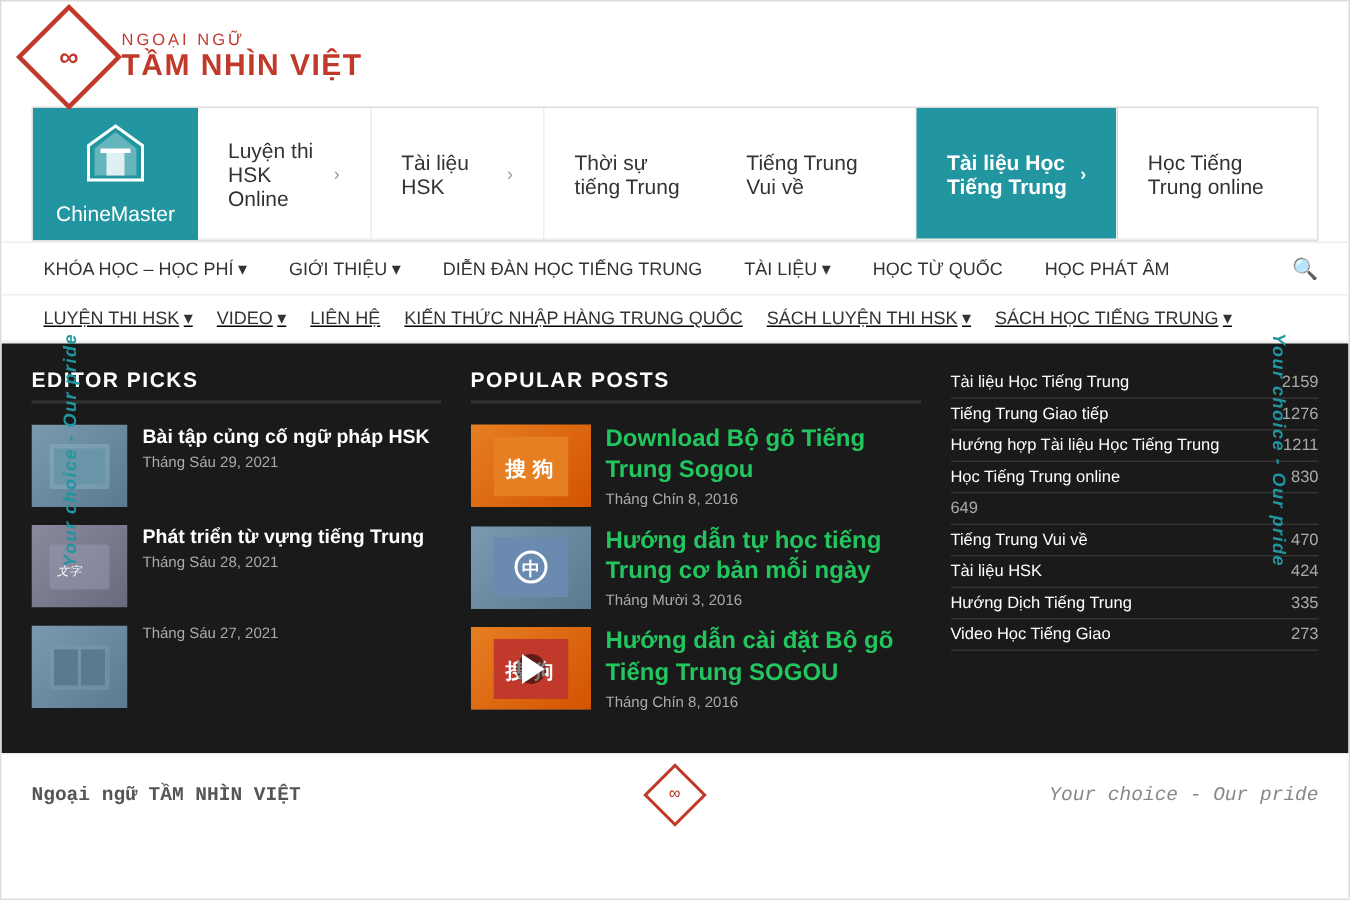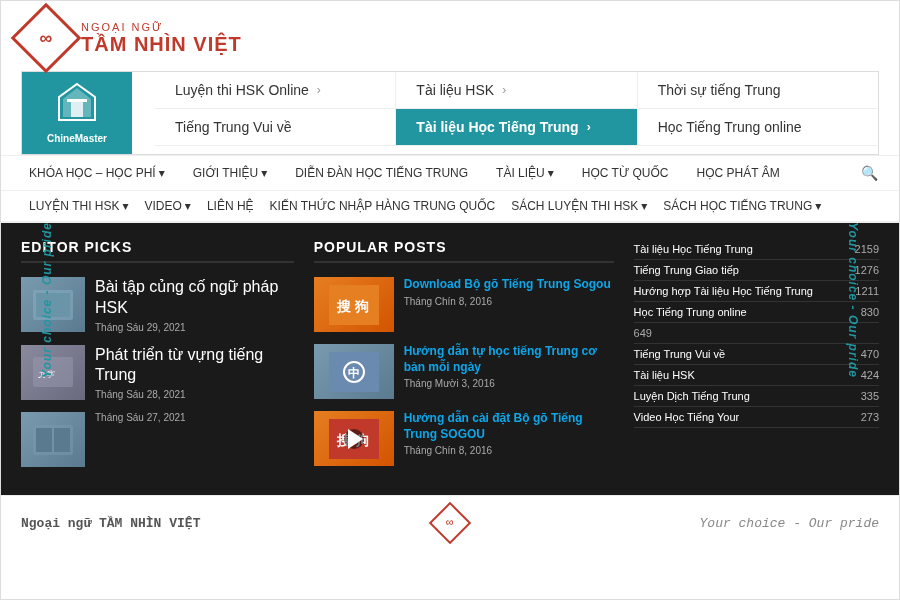--- a/index.html
+++ b/index.html
@@ -27,57 +27,57 @@
     }
     .logo-diamond-inner { transform: rotate(-45deg); font-size: 18px; color: #c0392b; font-weight: bold; }
     .logo-text { display: flex; flex-direction: column; }
     .logo-subtitle { font-size: 11px; color: #c0392b; letter-spacing: 2px; font-weight: normal; }
     .logo-title { font-size: 20px; color: #c0392b; font-weight: bold; letter-spacing: 1px; }
 
     
     .banner { display: flex; align-items: stretch; margin: 0 20px 0 20px; border: 1px solid #ddd; }
     .banner-logo { background: #2196a0; width: 110px; display: flex; flex-direction: column; align-items: center; justify-content: center; padding: 10px; }
     .banner-logo-icon { color: white; font-size: 30px; font-weight: bold; }
-    .banner-logo-text { color: white; font-size: 10px; font-weight: bold; margin-top: 4px; }
-    .banner-links { display: flex; flex: 1; flex-direction: column; padding-left: 23px; }
+    .banner-logo-text { color: white; font-size: 14px; font-weight: normal; margin-top: 4px; }
+    .banner-links { display: flex; flex: 1; flex-direction: row; }
     .banner-row { display: flex; align-items: stretch; }
     .banner-item { padding: 10px 20px; font-size: 14px; color: #333; display: flex; align-items: center; gap: 8px; border-bottom: 1px solid #eee; flex: 1; }
     .banner-item:not(:last-child) { border-right: 1px solid #eee; }
     .banner-item-active { background: #2196a0; color: white; font-weight: bold; }
     .banner-arrow { color: #999; font-size: 12px; }
     .banner-arrow-white { color: white; font-size: 12px; }
 
     
     .nav-primary { display: flex; align-items: center; padding: 4px 20px; border-top: 1px solid #eee; border-bottom: 1px solid #eee; gap: 12px; }
     .nav-item { font-size: 12px; color: #333; padding: 6px 8px; cursor: pointer; display: flex; align-items: center; gap: 3px; white-space: nowrap; }
     .nav-search { margin-left: auto; font-size: 14px; cursor: pointer; }
 
-    .nav-secondary { display: flex; align-items: center; padding: 2px 20px; border-bottom: 2px solid #eee; gap: 0; }
+    .nav-secondary { display: flex; align-items: center; padding: 2px 20px; border-bottom: 2px solid #eee; gap: 0; text-decoration: underline; }
 
     
     .main-dark { background: #1a1a1a; margin: 0; padding: 16px 20px; display: flex; gap: 20px; }
 
     .section-title { color: white; font-size: 14px; font-weight: bold; letter-spacing: 1px; margin-bottom: 14px; border-bottom: 2px solid #333; padding-bottom: 6px; }
 
     
     .editor-picks { flex: 1; }
     .pick-item { display: flex; gap: 10px; margin-bottom: 12px; align-items: flex-start; }
     .pick-thumb { width: 64px; height: 55px; background: #555; flex-shrink: 0; overflow: hidden; font-style: italic; }
     .pick-thumb-img { width: 100%; height: 100%; background: linear-gradient(135deg, #6a8a9f 0%, #4a6a7f 100%); display: flex; align-items: center; justify-content: center; }
     .pick-info { flex: 1; }
-    .pick-title { color: white; font-size: 16px; font-weight: normal; line-height: 1.3; margin-bottom: 3px; }
+    .pick-title { color: white; font-size: 13px; font-weight: bold; line-height: 1.3; margin-bottom: 3px; }
     .pick-date { color: #aaa; font-size: 10px; }
 
     
     .popular-posts { flex: 1.1; }
     .post-item { display: flex; gap: 10px; margin-bottom: 12px; align-items: flex-start; }
     .post-thumb { width: 80px; height: 55px; background: #555; flex-shrink: 0; position: relative; }
     .post-thumb-img { width: 100%; height: 100%; display: flex; align-items: center; justify-content: center; }
     .post-info { flex: 1; }
-    .post-title { color: #0ea5e9; font-size: 12px; font-weight: bold; line-height: 1.3; margin-bottom: 3px; }
+    .post-title { color: #22c55e; font-size: 16px; font-weight: bold; line-height: 1.3; margin-bottom: 3px; }
     .post-date { color: #aaa; font-size: 10px; }
 
     
     .popular-category { flex: 0.9; }
     .cat-item { display: flex; justify-content: space-between; align-items: center; padding: 4px 0; border-bottom: 1px solid #333; }
     .cat-name { color: white; font-size: 11px; }
     .cat-count { color: #aaa; font-size: 11px; }
 
     
     .footer { background: white; padding: 12px 20px; display: flex; align-items: center; justify-content: space-between; border-top: 1px solid #eee; font-family: Liberation Mono, monospace; }
@@ -322,25 +322,25 @@
           </div>
           <div class="cat-item">
             <span class="cat-name">Tiếng Trung Vui về</span>
             <span class="cat-count">470</span>
           </div>
           <div class="cat-item">
             <span class="cat-name">Tài liệu HSK</span>
             <span class="cat-count">424</span>
           </div>
           <div class="cat-item">
-            <span class="cat-name">Luyện Dịch Tiếng Trung</span>
+            <span class="cat-name">Hướng Dịch Tiếng Trung</span>
             <span class="cat-count">335</span>
           </div>
           <div class="cat-item">
-            <span class="cat-name">Video Học Tiếng Your</span>
+            <span class="cat-name">Video Học Tiếng Giao</span>
             <span class="cat-count">273</span>
           </div>
         </div>
     </div>
 
   </div>
 
   <div class="footer">
     <div class="footer-left">
       <span>Ngoại ngữ </span><span>TẦM NHÌN VIỆT</span>

